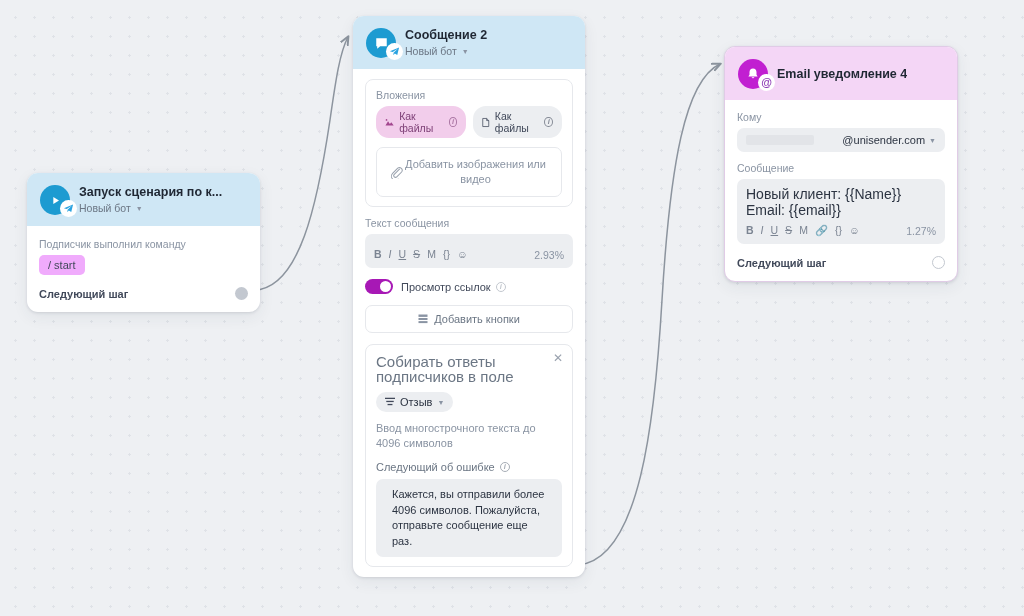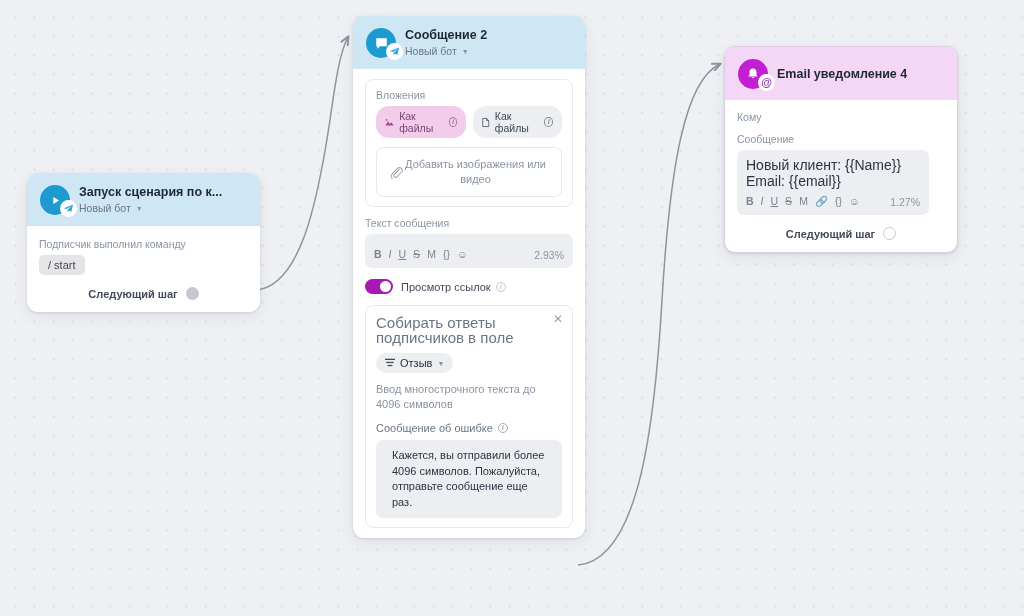--- a/index.html
+++ b/index.html
@@ -60,26 +60,26 @@
     font-size: 10.5px; color: #6b7684; line-height: 14px; margin-top: 1px;
     display: flex; align-items: center; gap: 5px;
   }
   .caret { font-size: 7px; color: #8a94a3; line-height: 1; }
 
   .card-body { padding: 10px 12px 10px 12px; }
 
   .field-label { font-size: 10.5px; color: #8a94a3; margin-bottom: 5px; }
 
   .chip-cmd {
-    display: inline-block; background: #e5e5e5; color: #41495a;
+    display: inline-block; background: #f0abfc; color: #41495a;
     font-size: 11px; padding: 4px 9px; border-radius: 5px;
   }
 
   .next-row {
-    display: flex; align-items: center; justify-content: center;
+    display: flex; align-items: center; justify-content: space-between;
     gap: 8px; padding: 10px 12px 12px 12px;
   }
   .next-label { font-size: 11px; font-weight: bold; color: #41495a; }
   .next-dot-filled { width: 13px; height: 13px; border-radius: 50%; background: #c3c8d0; }
   .next-dot-open {
     width: 13px; height: 13px; border-radius: 50%;
     background: #ffffff; border: 1.4px solid #c3c8d0;
   }
 
   .panel {
@@ -281,36 +281,44 @@
       <div class="toggle-row">
         <span class="toggle">
             <span class="knob"></span>
           </span>
         <span class="toggle-label">
           <span>Просмотр ссылок</span>
           <i class="info-i">i</i>
         </span>
       </div>
 
+      <button class="btn-wide">
+        <svg width="10" height="10" viewBox="0 0 10 10">
+          <rect x="0.5" y="0.5" width="9" height="2.4" fill="#8a94a3"></rect>
+          <rect x="0.5" y="4" width="9" height="2" fill="#8a94a3"></rect>
+          <rect x="0.5" y="7.1" width="9" height="2" fill="#8a94a3"></rect>
+        </svg>
+        <span>Добавить кнопки</span>
+      </button>
 
       <div class="panel" style="margin-top:11px; margin-bottom:0;">
         <span class="close-x">✕</span>
         <div class="collect-title">Собирать ответы подписчиков в поле</div>
         <div class="sel-pill">
           <svg width="10" height="10" viewBox="0 0 11 11">
             <rect x="0" y="0.8" width="11" height="1.4" fill="#41495a"></rect>
             <rect x="1.4" y="4.2" width="8.2" height="1.4" fill="#41495a"></rect>
             <rect x="2.8" y="7.6" width="5.4" height="1.4" fill="#41495a"></rect>
           </svg>
           <span>Отзыв</span>
           <span class="caret">▼</span>
         </div>
         <div class="hint">Ввод многострочного текста до 4096 символов</div>
         <div class="sub-label">
-          <span>Сообщение об ошибке</span>
+          <span>Следующий об ошибке</span>
           <i class="info-i">i</i>
         </div>
         <div class="err-box">
           <p>Кажется, вы отправили более 4096 символов. Пожалуйста, отправьте сообщение еще раз.</p>
         </div>
       </div>
 
     </div>
 
   </div>
@@ -326,22 +334,27 @@
         </div>
         <div class="badge">
             <span class="at">@</span>
           </div>
       </div>
       <div class="head-text">
         <div class="card-title">Email уведомление 4</div>
       </div>
     </div>
 
-    <div class="card-body" style="padding:11px 28px 2px 12px;">
+    <div class="card-body" style="padding:11px 12px 2px 12px;">
       <div class="field-label">Кому</div>
+      <div class="to-field">
+        <span class="redact"></span>
+        <span class="to-text">@unisender.com</span>
+        <span class="caret">▼</span>
+      </div>
 
       <div class="field-label" style="margin-top:10px;">Сообщение</div>
       <div class="textbox">
         <p>Новый клиент: {{Name}}</p>
         <p>Email: {{email}}</p>
         <div class="fmt-bar">
           <span class="g" style="font-weight:bold;">B</span>
           <span class="g" style="font-style:italic;">I</span>
           <span class="g" style="text-decoration:underline;">U</span>
           <span class="g" style="text-decoration:line-through;">S</span>

